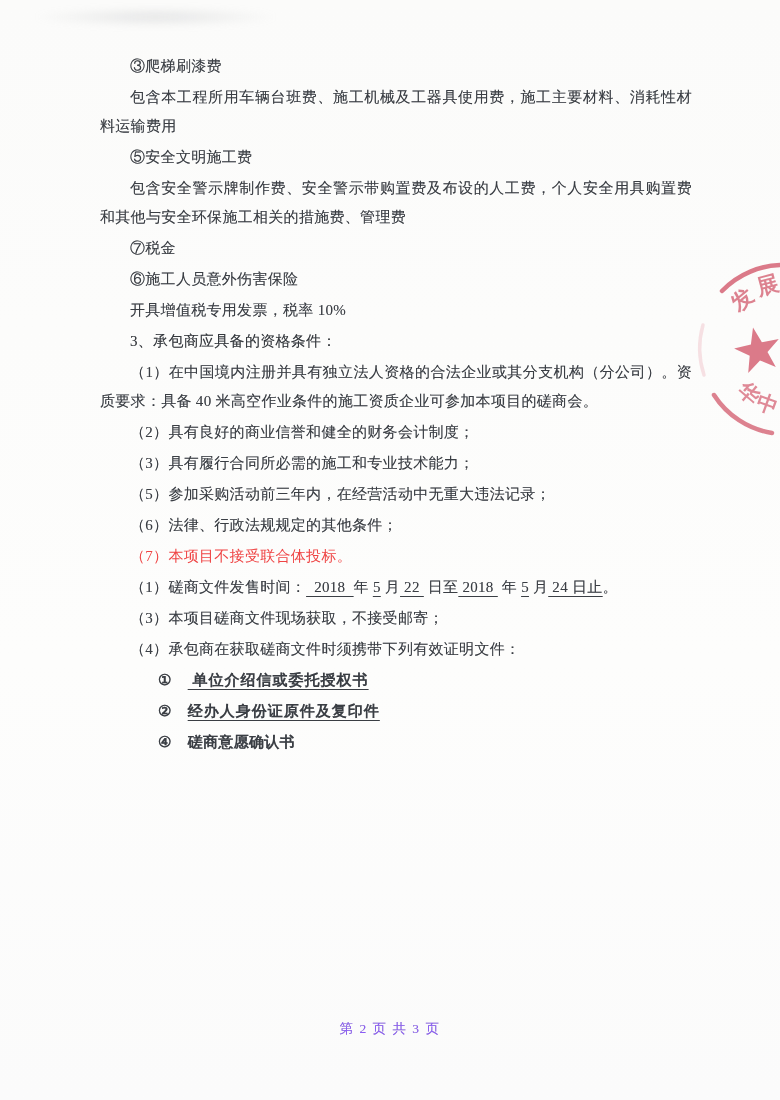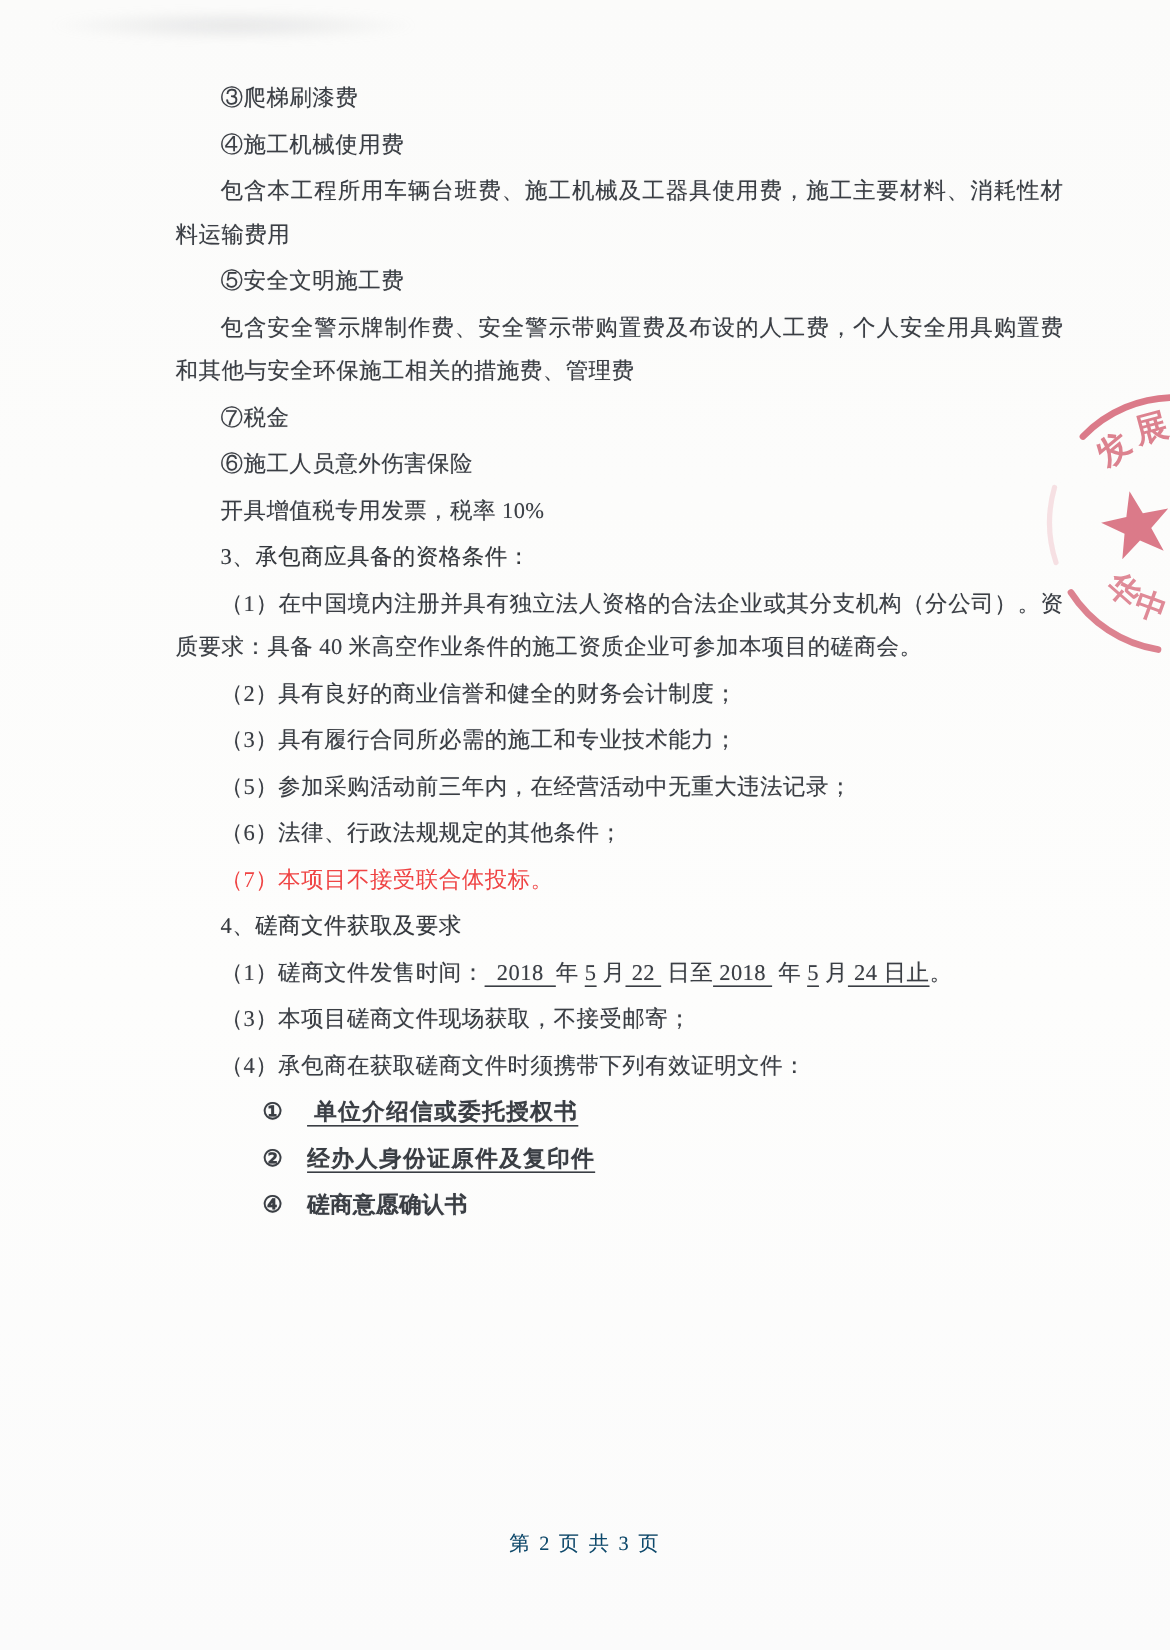--- a/index.html
+++ b/index.html
@@ -15,21 +15,21 @@
 
   
   .shade-top {
     position: absolute; left: 16px; top: 5px; width: 310px; height: 24px;
     background: radial-gradient(ellipse 55% 60% at 45% 50%, rgba(183,185,188,0.30), rgba(255,255,255,0) 72%);
     filter: blur(3px);
     pointer-events: none;
   }
 
   .doc {
-    position: absolute; left: 117px; top: 52px; width: 592px;
+    position: absolute; left: 100px; top: 52px; width: 592px;
     color: #3a3e44;
   }
   .doc p {
     margin: 0 0 2px 0;
     font-size: 15px;
     line-height: 29px;
     letter-spacing: 0.3px;
     text-align: justify;
     text-indent: 2em;
     text-shadow: 0 0 0.5px rgba(70,74,80,0.45);
@@ -41,21 +41,21 @@
   .doc .u {
     text-decoration: underline;
     text-underline-offset: 4px;
     text-decoration-thickness: 1px;
   }
   .doc .li .u { letter-spacing: 1px; }
 
   .footer {
     position: absolute; left: 0; top: 1020px; width: 100%;
     text-align: center;
-    font-size: 13.5px; color: #0c4a6e; letter-spacing: 1.5px;
+    font-size: 13.5px; color: #8b5cf6; letter-spacing: 1.5px;
     text-shadow: 0 0 0.4px rgba(80,84,90,0.4);
   }
 
   .stamp {
     position: absolute; top: 253px; right: 0; width: 88px; height: 195px;
     pointer-events: none;
   }
   .stamp svg { display: block; opacity: 0.88; }
   .stamp text {
     font-family: "Liberation Serif", "DejaVu Serif", serif;
@@ -64,35 +64,33 @@
 </style>
 </head>
 <body>
 
 <div class="page">
 
   <div class="shade-top"></div>
 
   <div class="doc" id="doc">
       <p>③爬梯刷漆费</p>
-      <p>④施工机械使用费</p>
       <p>包含本工程所用车辆台班费、施工机械及工器具使用费，施工主要材料、消耗性材料运输费用</p>
       <p>⑤安全文明施工费</p>
       <p>包含安全警示牌制作费、安全警示带购置费及布设的人工费，个人安全用具购置费和其他与安全环保施工相关的措施费、管理费</p>
       <p>⑦税金</p>
       <p>⑥施工人员意外伤害保险</p>
       <p>开具增值税专用发票，税率 10%</p>
       <p class="bold">3、承包商应具备的资格条件：</p>
       <p>（1）在中国境内注册并具有独立法人资格的合法企业或其分支机构（分公司）。资质要求：具备 40 米高空作业条件的施工资质企业可参加本项目的磋商会。</p>
       <p>（2）具有良好的商业信誉和健全的财务会计制度；</p>
       <p>（3）具有履行合同所必需的施工和专业技术能力；</p>
       <p>（5）参加采购活动前三年内，在经营活动中无重大违法记录；</p>
       <p>（6）法律、行政法规规定的其他条件；</p>
       <p class="gray">（7）本项目不接受联合体投标。</p>
-      <p class="bold">4、磋商文件获取及要求</p>
       <p><span>（1）磋商文件发售时间：</span><span class="u">&nbsp;&nbsp;2018&nbsp;&nbsp;</span><span>年 </span><span class="u">5</span><span> 月</span><span class="u">&nbsp;22&nbsp;</span><span> 日至</span><span class="u">&nbsp;2018&nbsp;</span><span> 年 </span><span class="u">5</span><span> 月</span><span class="u">&nbsp;24 日止</span><span>。</span></p>
       <p>（3）本项目磋商文件现场获取，不接受邮寄；</p>
       <p>（4）承包商在获取磋商文件时须携带下列有效证明文件：</p>
       <p class="li"><span class="marker">①</span><span class="u">&nbsp;单位介绍信或委托授权书</span></p>
       <p class="li"><span class="marker">②</span><span class="u">经办人身份证原件及复印件</span></p>
       <p class="li"><span class="marker">④</span><span>磋商意愿确认书</span></p>
     </div>
 
   <div class="stamp">
     <svg width="88" height="195" viewBox="0 0 88 195">

